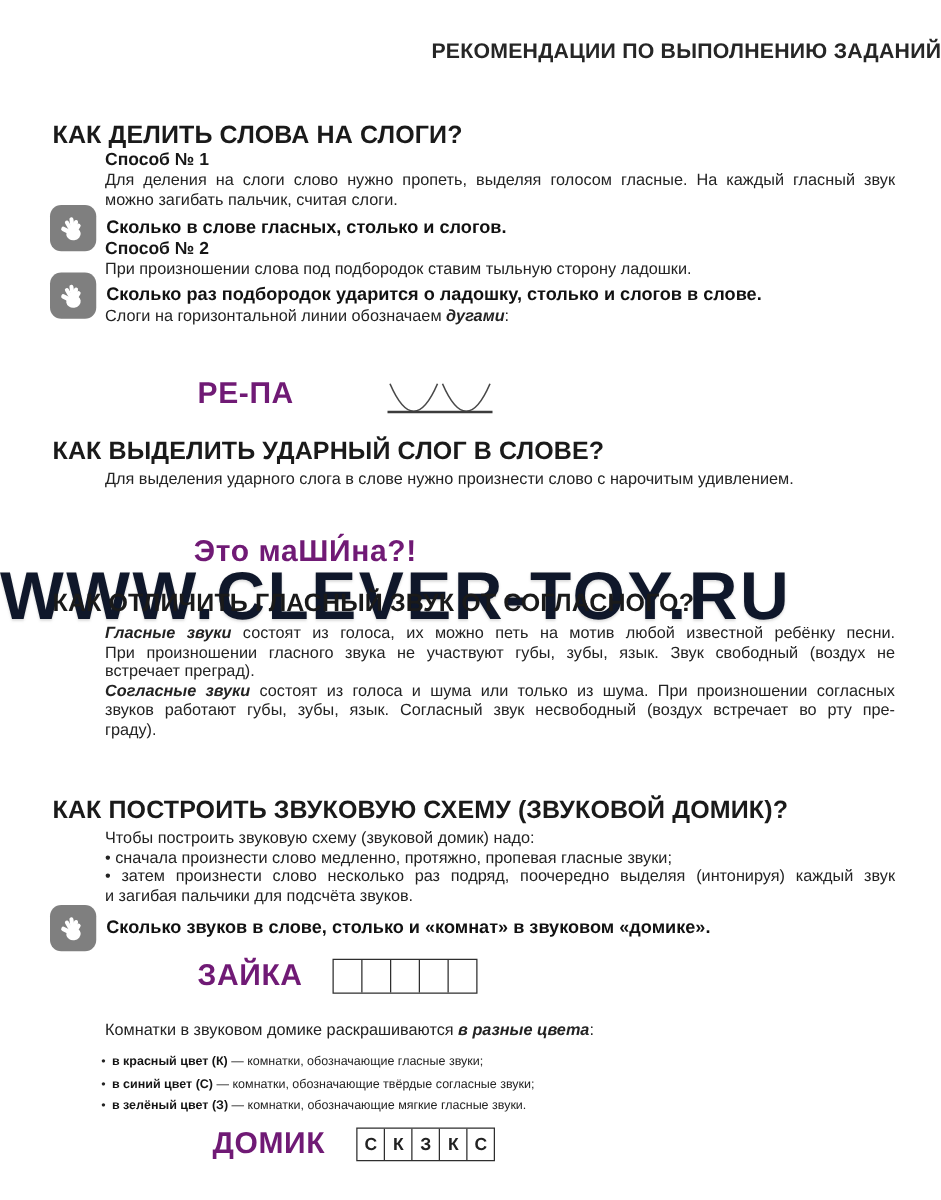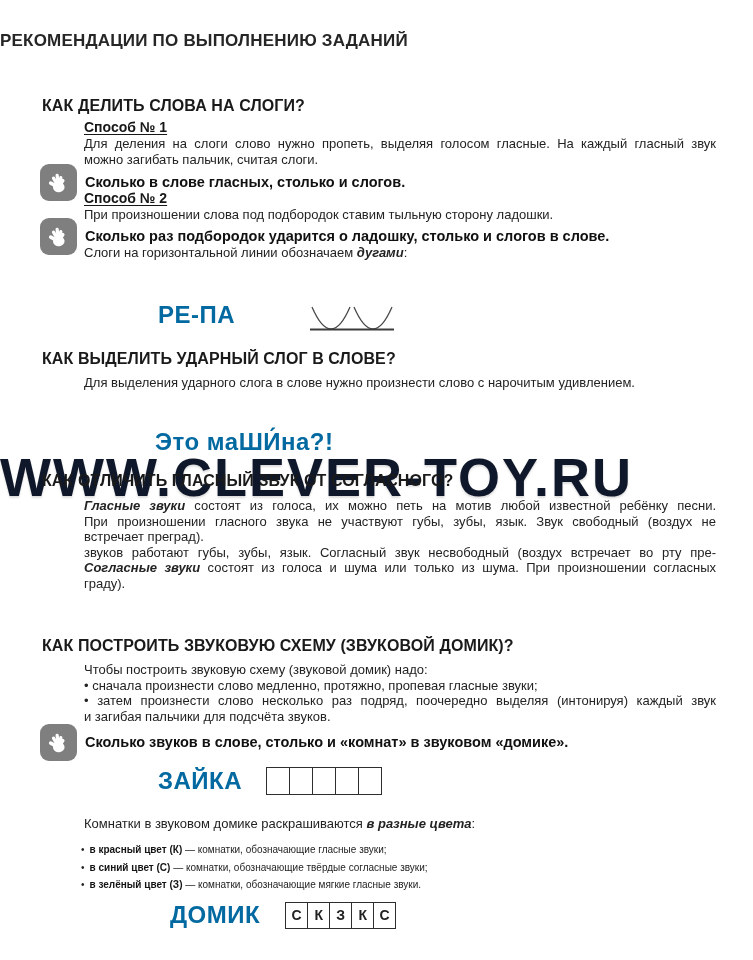--- a/index.html
+++ b/index.html
@@ -21,34 +21,33 @@
     font-size:54px;
     font-weight:bold;
     letter-spacing:2px;
     color:#0f172a;
     text-shadow:0 2px 2px rgba(150,150,150,0.30), 0 0 1px rgba(180,180,180,0.35);
     white-space:nowrap;
   }
   .layer{position:absolute;inset:0;z-index:1;}
   .doc-title{
     top:30px;left:0;width:753px;
-    text-align:left;
+    text-align:right;
     font-size:17px;font-weight:bold;color:#262626;
     line-height:22px;letter-spacing:0.2px;
   }
   .h{
     left:42px;
-    font-size:16px;font-weight:bold;color:#1a1a1a;
+    font-size:20px;font-weight:bold;color:#1a1a1a;
     letter-spacing:0.1px;
     white-space:nowrap;
   }
   .method-title{
     left:84px;
     font-size:14px;font-weight:bold;color:#161616;
-    text-decoration:underline;
     text-underline-offset:2px;
   }
   .body-txt{
     left:84px;width:632px;
     font-size:13px;line-height:15.5px;color:#232323;
   }
   .jl{text-align:justify;text-align-last:justify;}
   .lead-bi{font-weight:bold;font-style:italic;}
   .note-row{
     left:40px;
@@ -59,21 +58,21 @@
     background:#7f7f7f;border-radius:9px;
     display:flex;align-items:center;justify-content:center;
     margin-right:8px;
   }
   .note-txt{
     font-size:14.5px;font-weight:bold;color:#111;
     white-space:nowrap;
   }
   .example-row{display:flex;align-items:flex-start;}
   .example-word{
-    font-size:24px;font-weight:bold;color:#0369a1;
+    font-size:24px;font-weight:bold;color:#701a75;
     letter-spacing:0.5px;line-height:30px;white-space:nowrap;
   }
   .cells{display:flex;border:1.6px solid #2e2e2e;background:#fff;}
   .cell{
     width:22px;height:26px;
     border-right:1.6px solid #2e2e2e;
     display:flex;align-items:center;justify-content:center;
     font-size:14px;font-weight:bold;color:#222;
   }
   .cell:last-child{border-right:none;}
@@ -162,22 +161,22 @@
 
 
   <div class="abs example-word" style="top:427px;left:155px;">Это маШИ́на?!</div>
 
   <div class="abs h" style="top:472px;">КАК ОТЛИЧИТЬ ГЛАСНЫЙ ЗВУК ОТ СОГЛАСНОГО?</div>
 
   <div class="abs body-txt" style="top:498px;">
     <div class="jl"><span class="lead-bi">Гласные звуки</span><span> состоят из голоса, их можно петь на мотив любой известной ребёнку песни.</span></div>
     <div class="jl">При произношении гласного звука не участвуют губы, зубы, язык. Звук свободный (воздух не</div>
     <div>встречает преград).</div>
+    <div class="jl"><span class="lead-bi">Согласные звуки</span><span> состоят из голоса и шума или только из шума. При произношении согласных</span></div>
     <div class="jl">звуков работают губы, зубы, язык. Согласный звук несвободный (воздух встречает во рту пре-</div>
-    <div class="jl"><span class="lead-bi">Согласные звуки</span><span> состоят из голоса и шума или только из шума. При произношении согласных</span></div>
     <div>граду).</div>
   </div>
 
   <div class="abs h" style="top:637px;">КАК ПОСТРОИТЬ ЗВУКОВУЮ СХЕМУ (ЗВУКОВОЙ ДОМИК)?</div>
 
   <div class="abs body-txt" style="top:662px;">
     <div>Чтобы построить звуковую схему (звуковой домик) надо:</div>
     <div class="bullet-line">• сначала произнести слово медленно, протяжно, пропевая гласные звуки;</div>
     <div class="jl">• затем произнести слово несколько раз подряд, поочередно выделяя (интонируя) каждый звук</div>
     <div>и загибая пальчики для подсчёта звуков.</div>

